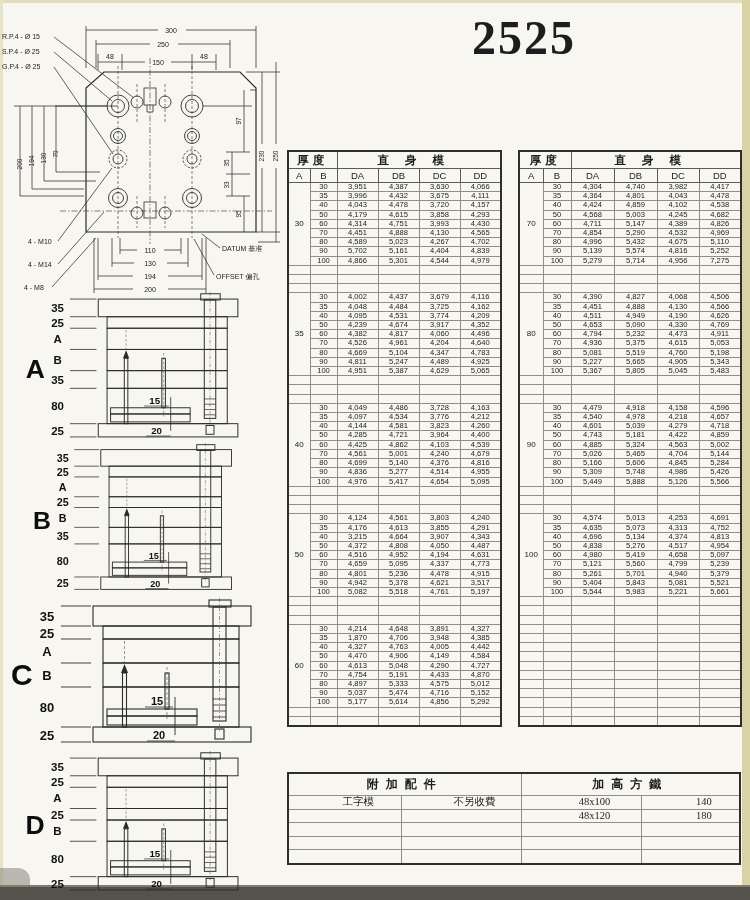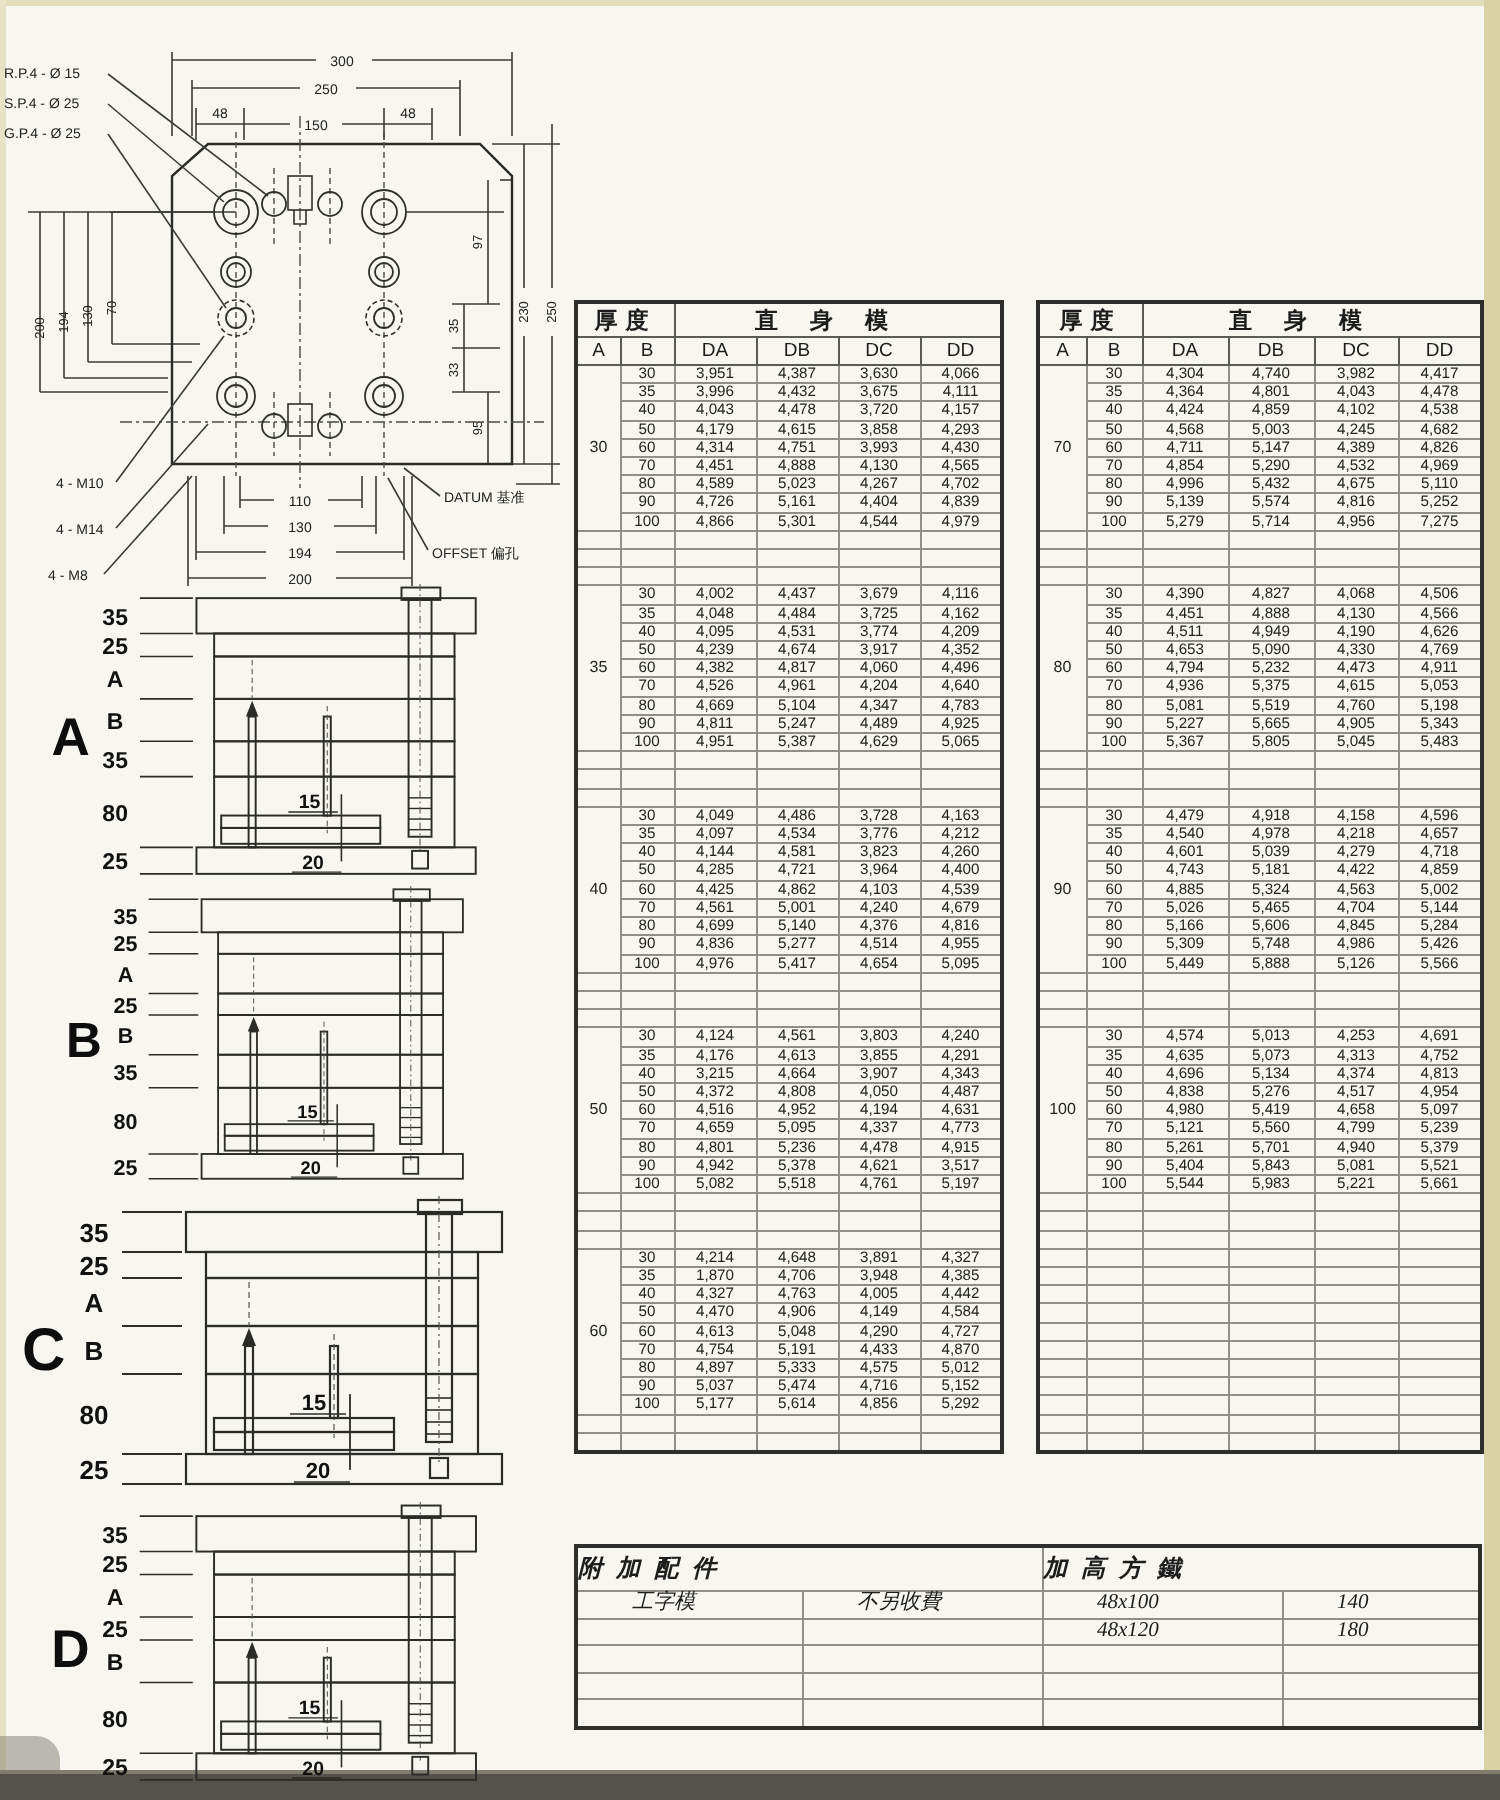--- a/index.html
+++ b/index.html
@@ -33,36 +33,37 @@
   .size-table .h1 th{height:16px;font-family:"Liberation Serif",serif;font-weight:bold;font-size:11.5px;}
   .th-thick{letter-spacing:4px;}
   .th-mold{letter-spacing:16px;}
   .size-table .h2 th{height:13px;font-size:9.5px;font-weight:normal;}
   .size-table tbody td{height:8.2px;line-height:8.2px;font-size:7.6px;color:#23231f;}
   .size-table tr.bs td{border-top:1.4px solid #383834;}
   .size-table td.acell{font-size:8px;}
 
   
   .acc-table{position:absolute;left:287px;top:772px;width:452px;border-collapse:collapse;table-layout:fixed;border:2px solid #2e2e2c;}
-  .acc-table th,.acc-table td{border:1px solid #8f8e87;text-align:left;padding:0;white-space:nowrap;font-style:italic;}
+  .acc-table th,.acc-table td{border:1px solid #8f8e87;text-align:center;padding:0;white-space:nowrap;}
   .acc-table th{height:21px;font-family:"Liberation Serif",serif;font-weight:bold;font-size:12px;letter-spacing:7px;}
   .acc-table td{height:12.6px;font-size:10.5px;line-height:12px;font-family:"Liberation Serif",serif;padding-left:27px;}
 </style>
 </head>
 <body>
 
 <div class="page">
 
   <div class="edge-top"></div>
   <div class="edge-left"></div>
   <div class="edge-right"></div>
   <div class="edge-corner"></div>
   <div class="edge-bottom"></div>
 
   <div class="title-block">
+    <div class="title-number">2525</div>
   </div>
 
   <svg viewBox="0 0 286 292" style="position:absolute;left:0;top:6;width:286px;height:292px">
     <g class="thin">
 
       <line x1="86" y1="24" x2="158" y2="24"></line>
         <line x1="186" y1="24" x2="256" y2="24"></line>
       <line x1="86" y1="20" x2="86" y2="62"></line>
         <line x1="256" y1="20" x2="256" y2="62"></line>
       <text class="dtx" x="171" y="27" text-anchor="middle">300</text>
@@ -472,21 +473,21 @@
         </tr>
         <tr>
           <td>80</td>
           <td>4,589</td>
           <td>5,023</td>
           <td>4,267</td>
           <td>4,702</td>
         </tr>
         <tr>
           <td>90</td>
-          <td>4,726</td>
+          <td>5,702</td>
           <td>5,161</td>
           <td>4,404</td>
           <td>4,839</td>
         </tr>
         <tr>
           <td>100</td>
           <td>4,866</td>
           <td>5,301</td>
           <td>4,544</td>
           <td>4,979</td>

